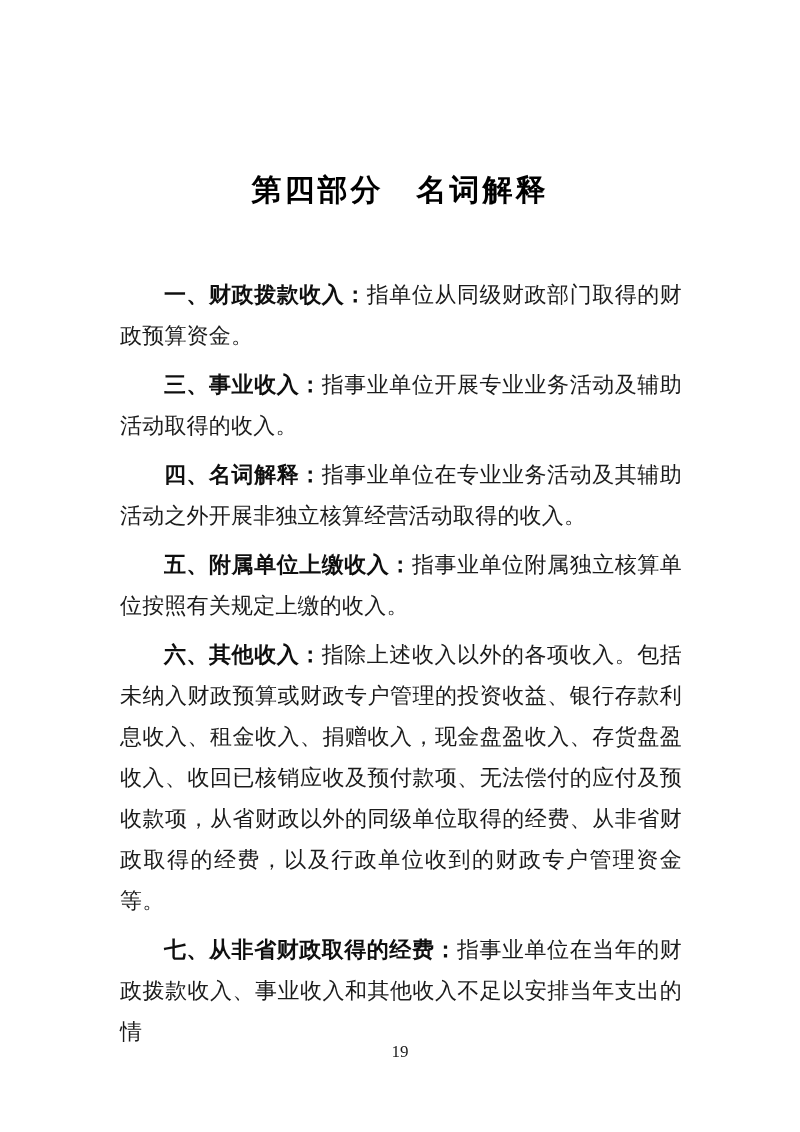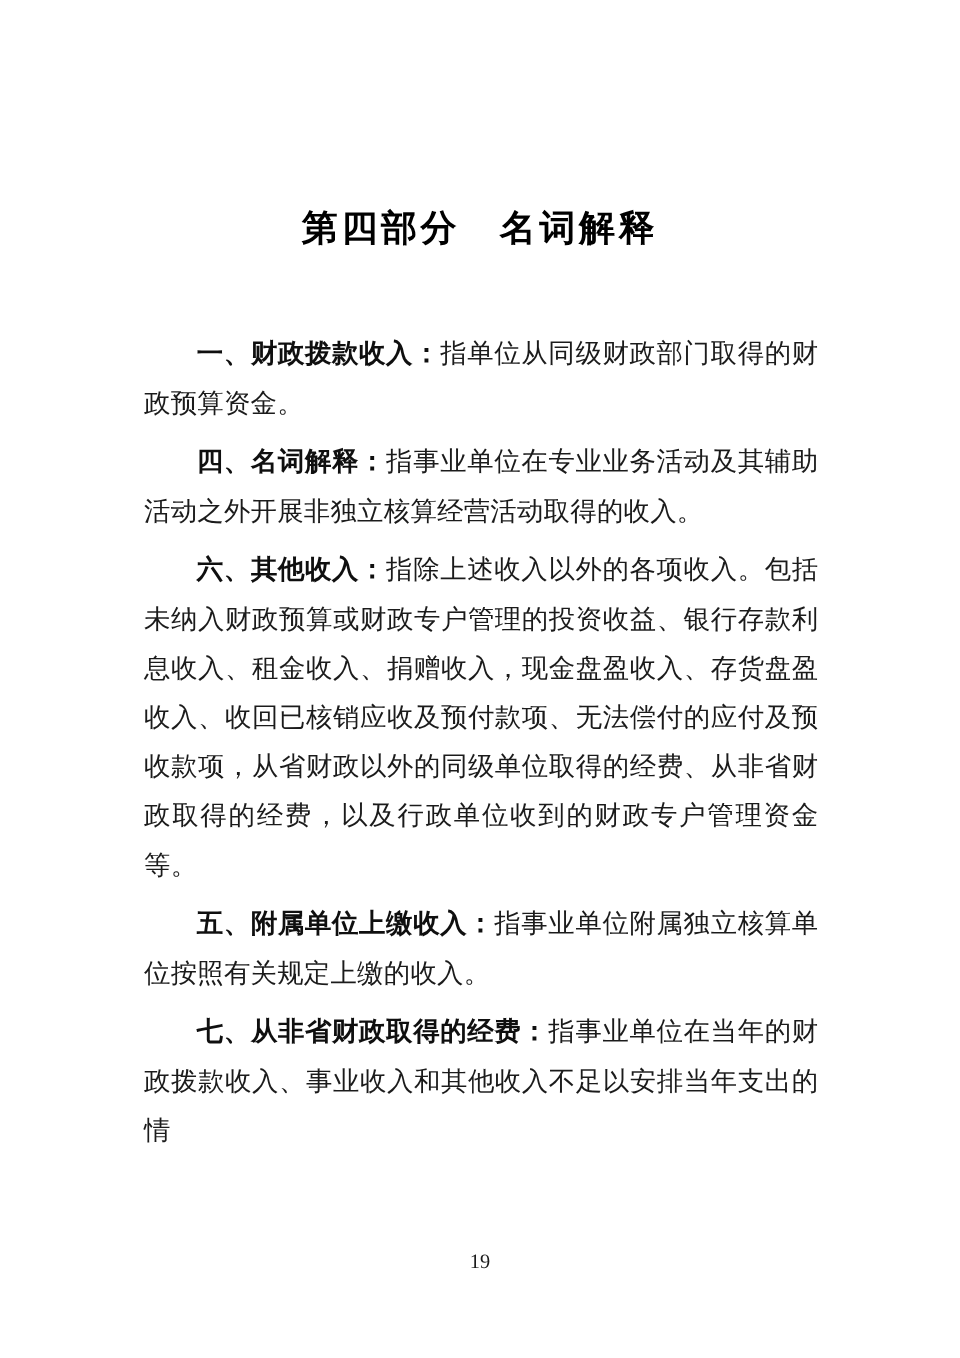--- a/index.html
+++ b/index.html
@@ -64,26 +64,27 @@
 
 <div class="page">
 
   <div class="doc-title">第四部分　名词解释</div>
 
   <div class="body-text">
 
     <p class="para"><b>一、财政拨款收入：</b><span>指单位从同级财政部门取得的财政预算资金。</span></p>
 
 
+    <p class="para"><b>三、事业收入：</b><span>指事业单位开展专业业务活动及辅助活动取得的收入。</span></p>
 
     <p class="para"><b>四、名词解释：</b><span>指事业单位在专业业务活动及其辅助活动之外开展非独立核算经营活动取得的收入。</span></p>
 
+    <p class="para"><b>五、附属单位上缴收入：</b><span>指事业单位附属独立核算单位按照有关规定上缴的收入。</span></p>
+
     <p class="para"><b>六、其他收入：</b><span>指除上述收入以外的各项收入。包括未纳入财政预算或财政专户管理的投资收益、银行存款利息收入、租金收入、捐赠收入，现金盘盈收入、存货盘盈收入、收回已核销应收及预付款项、无法偿付的应付及预收款项，从省财政以外的同级单位取得的经费、从非省财政取得的经费，以及行政单位收到的财政专户管理资金等。</span></p>
-
-    <p class="para"><b>五、附属单位上缴收入：</b><span>指事业单位附属独立核算单位按照有关规定上缴的收入。</span></p>
 
     <p class="para"><b>七、从非省财政取得的经费：</b><span>指事业单位在当年的财政拨款收入、事业收入和其他收入不足以安排当年支出的情</span></p>
 
   </div>
 
   <div class="page-number">19</div>
 
 </div>
 
 </body></html>

